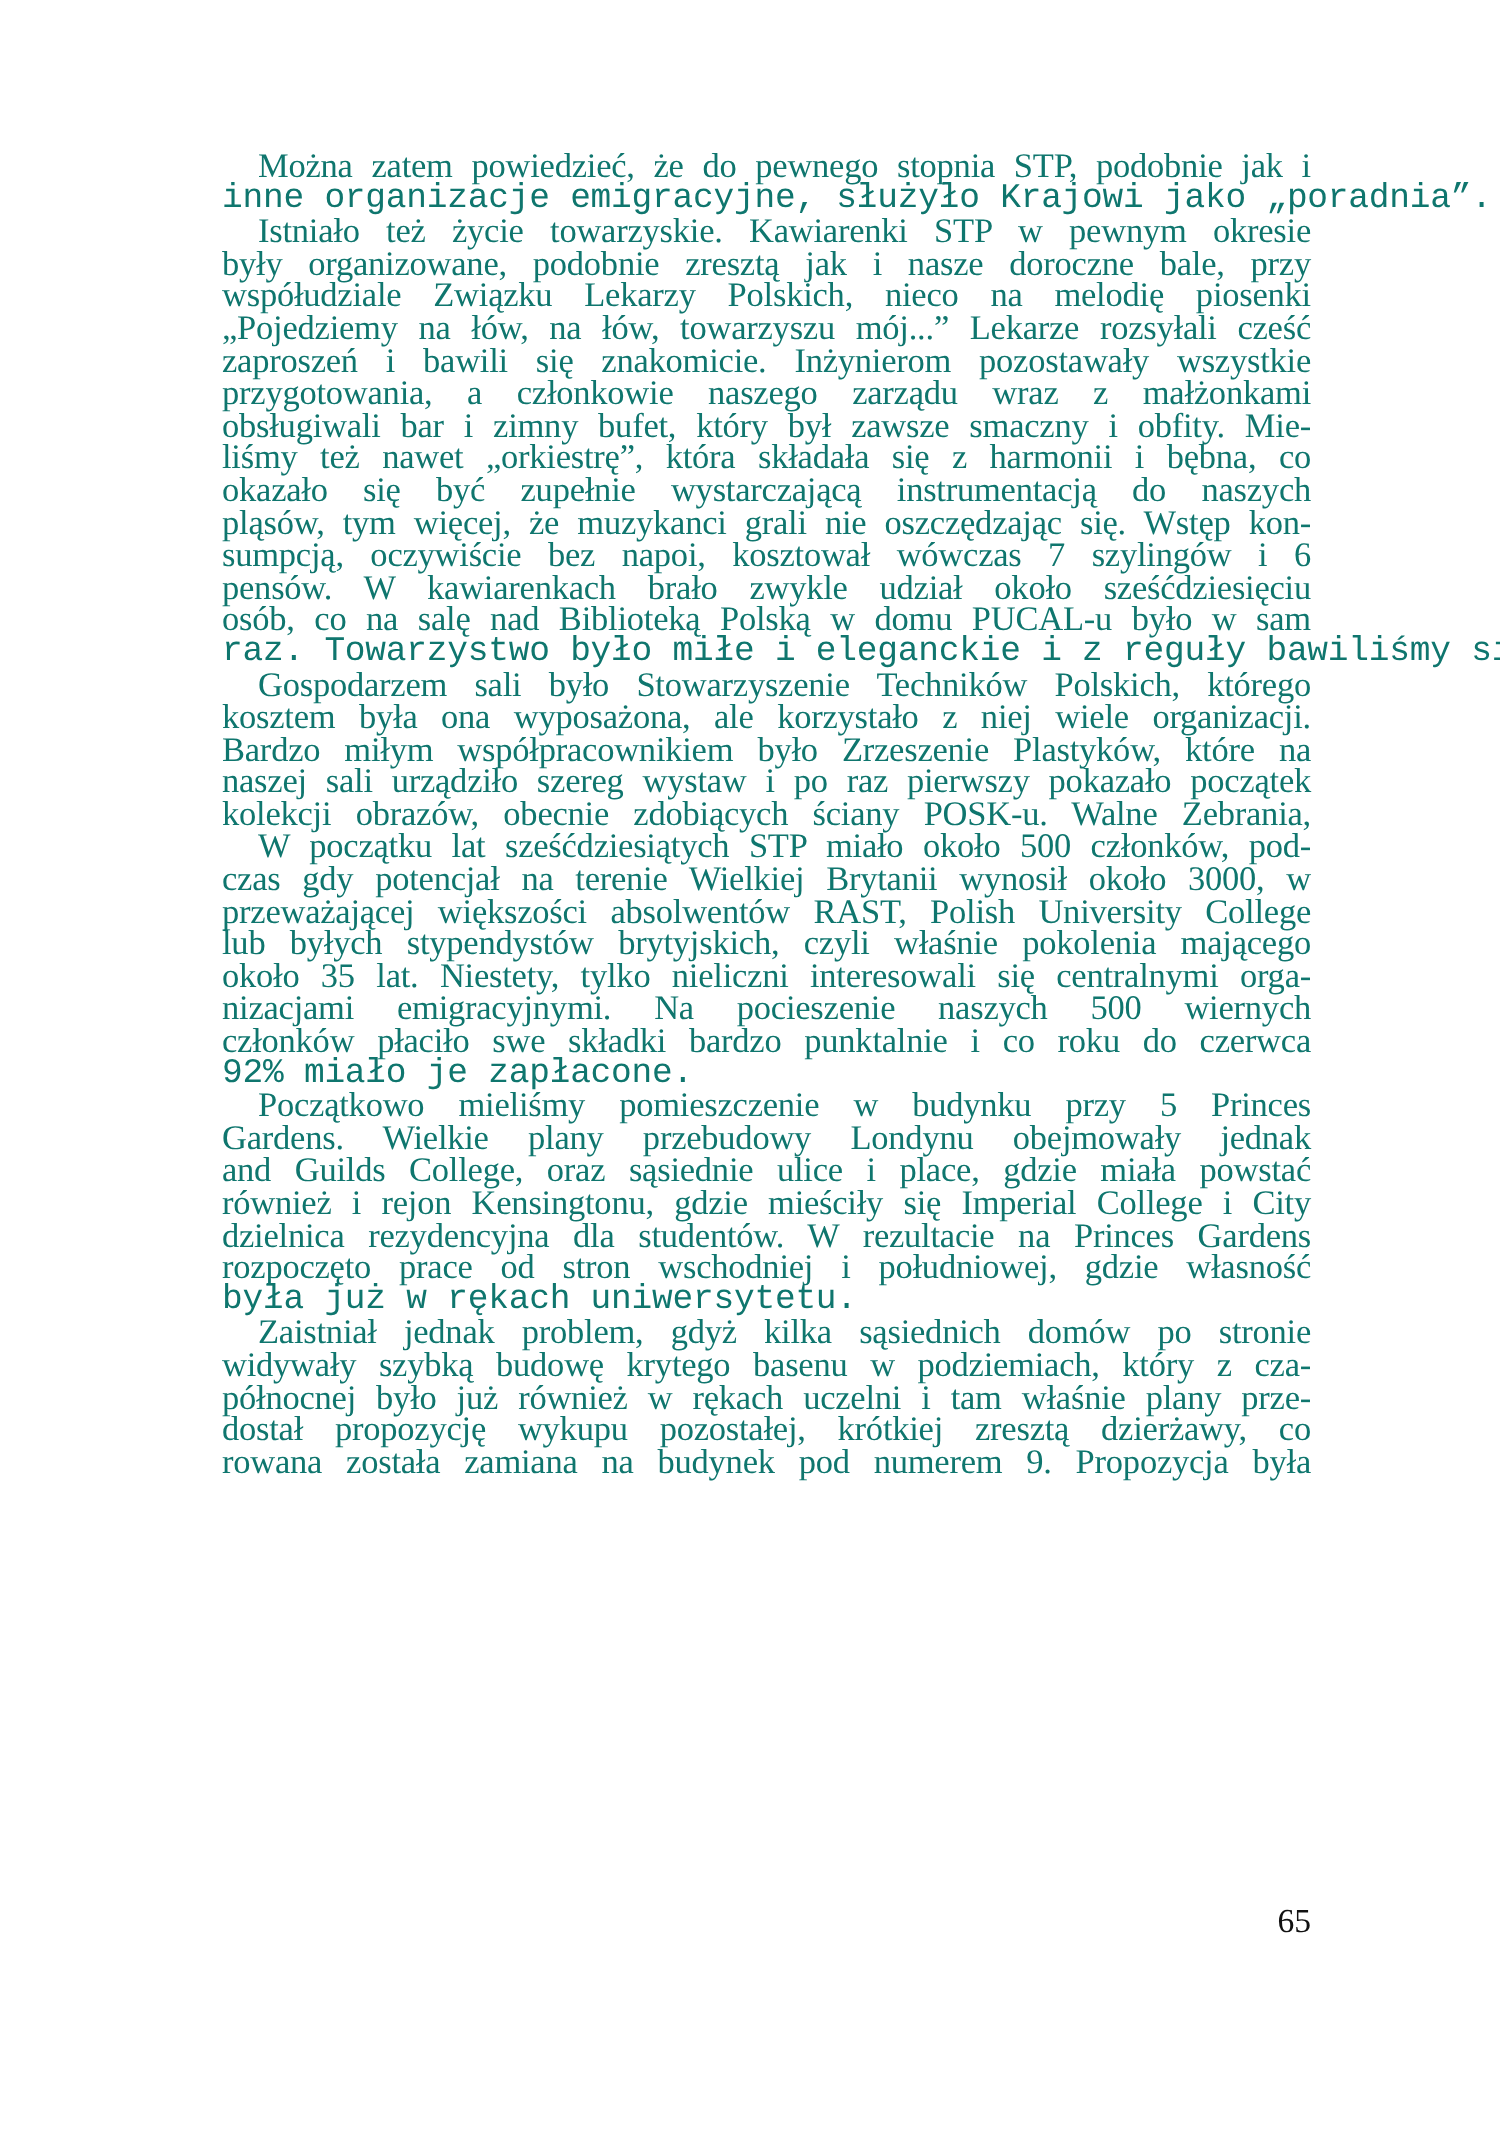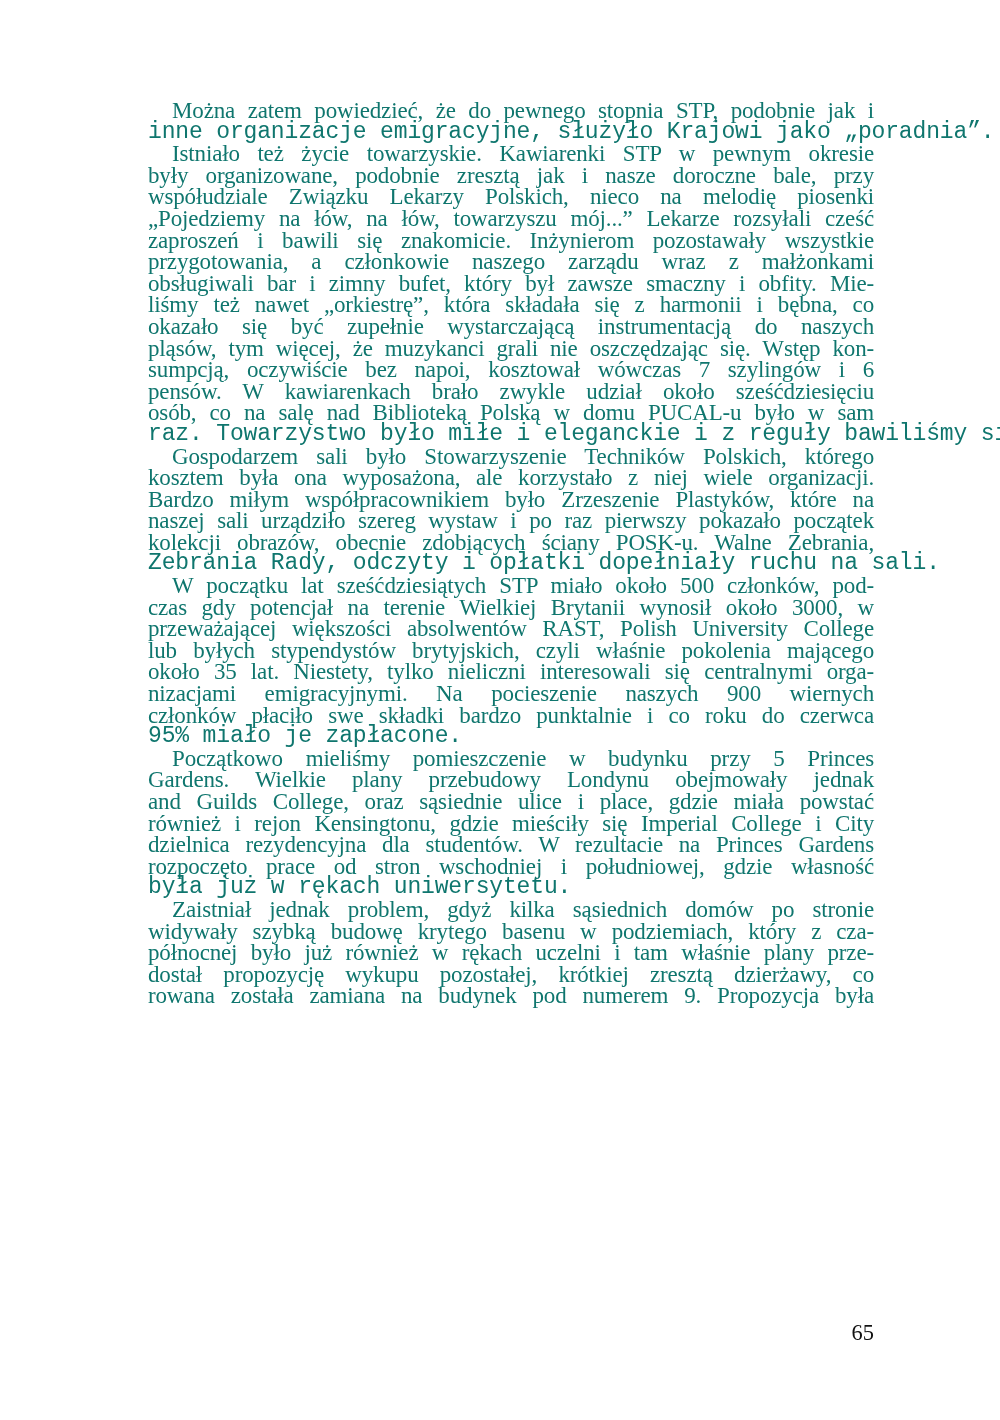--- a/index.html
+++ b/index.html
@@ -20,21 +20,21 @@
       white-space: nowrap;
       text-align: justify;
       text-align-last: justify;
       letter-spacing: -0.15px;
     }
     .line.last { text-align-last: left; font-family: Liberation Mono, monospace; }
     .line.indent { padding-left: 24px; }
     .page-number {
       position: absolute;
       left: 840px;
-      top: 1320px;
+      top: 1268px;
       width: 34px;
       text-align: right;
       font-family: "Liberation Serif", "DejaVu Serif", serif;
       font-size: 22.4px;
       color: #111111;
     }
   </style>
 </head>
 <body>
 
@@ -58,31 +58,30 @@
       <span class="line">pensów. W kawiarenkach brało zwykle udział około sześćdziesięciu</span>
       <span class="line">osób, co na salę nad Biblioteką Polską w domu PUCAL-u było w sam</span>
       <span class="line last">raz. Towarzystwo było miłe i eleganckie i z reguły bawiliśmy się świetnie.</span>
     </div>
     <div class="paragraph">
       <span class="line indent">Gospodarzem sali było Stowarzyszenie Techników Polskich, którego</span>
       <span class="line">kosztem była ona wyposażona, ale korzystało z niej wiele organizacji.</span>
       <span class="line">Bardzo miłym współpracownikiem było Zrzeszenie Plastyków, które na</span>
       <span class="line">naszej sali urządziło szereg wystaw i po raz pierwszy pokazało początek</span>
       <span class="line">kolekcji obrazów, obecnie zdobiących ściany POSK-u. Walne Zebrania,</span>
-      <span class="line last">Zebrania Rady, odczyty i opłatki dopełniały ruchu na sali.</span>
     </div>
     <div class="paragraph">
       <span class="line indent">W początku lat sześćdziesiątych STP miało około 500 członków, pod-</span>
       <span class="line">czas gdy potencjał na terenie Wielkiej Brytanii wynosił około 3000, w</span>
       <span class="line">przeważającej większości absolwentów RAST, Polish University College</span>
       <span class="line">lub byłych stypendystów brytyjskich, czyli właśnie pokolenia mającego</span>
       <span class="line">około 35 lat. Niestety, tylko nieliczni interesowali się centralnymi orga-</span>
-      <span class="line">nizacjami emigracyjnymi. Na pocieszenie naszych 900 wiernych</span>
+      <span class="line">nizacjami emigracyjnymi. Na pocieszenie naszych 500 wiernych</span>
       <span class="line">członków płaciło swe składki bardzo punktalnie i co roku do czerwca</span>
-      <span class="line last">95% miało je zapłacone.</span>
+      <span class="line last">92% miało je zapłacone.</span>
     </div>
     <div class="paragraph">
       <span class="line indent">Początkowo mieliśmy pomieszczenie w budynku przy 5 Princes</span>
       <span class="line">Gardens. Wielkie plany przebudowy Londynu obejmowały jednak</span>
       <span class="line">and Guilds College, oraz sąsiednie ulice i place, gdzie miała powstać</span>
       <span class="line">również i rejon Kensingtonu, gdzie mieściły się Imperial College i City</span>
       <span class="line">dzielnica rezydencyjna dla studentów. W rezultacie na Princes Gardens</span>
       <span class="line">rozpoczęto prace od stron wschodniej i południowej, gdzie własność</span>
       <span class="line last">była już w rękach uniwersytetu.</span>
     </div>

